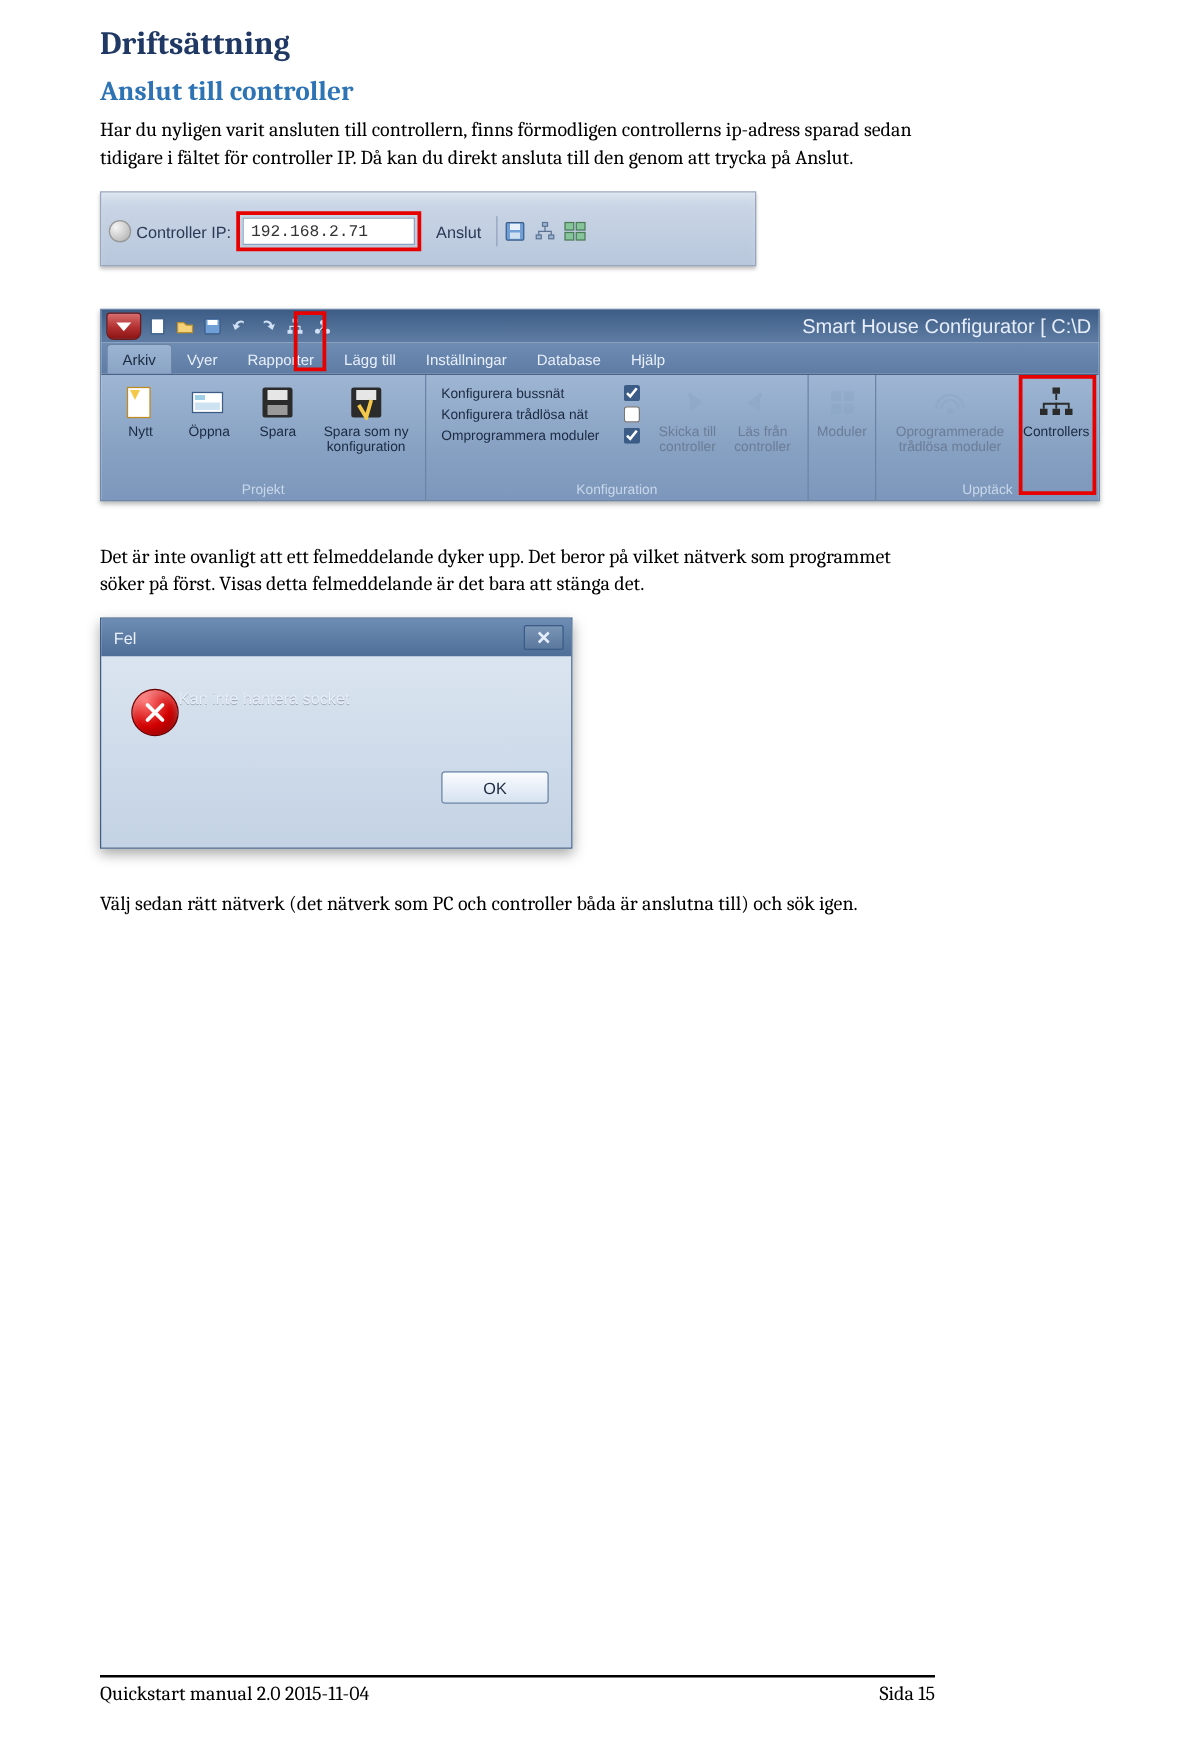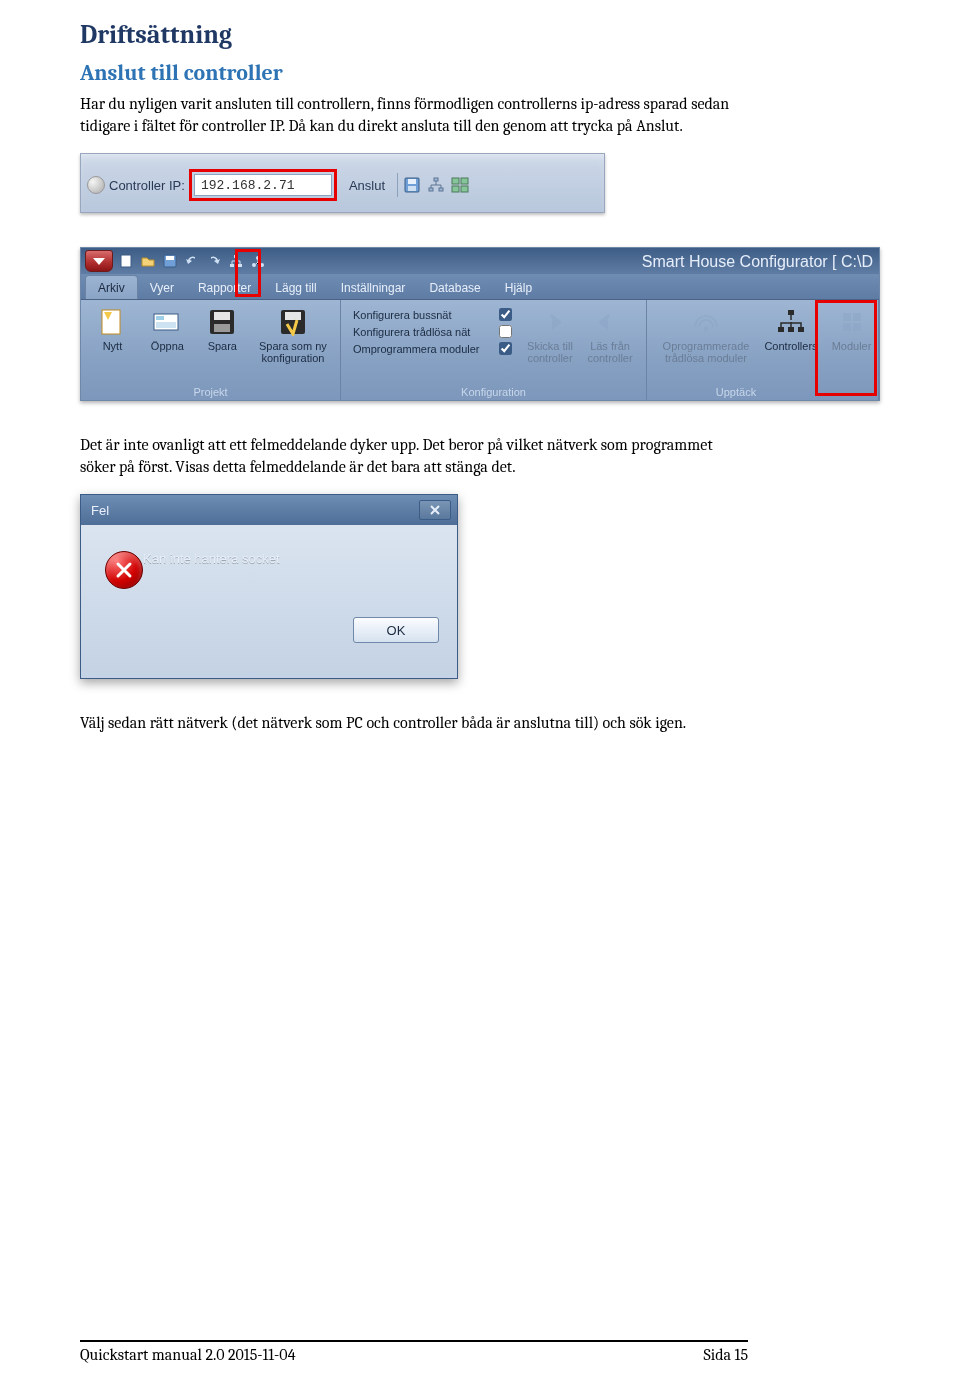--- a/index.html
+++ b/index.html
@@ -380,20 +380,37 @@
                     <path d="M26 6H14l-2-3v6l2-3h12z" fill="#8aa4c6"></path>
                     <path d="M12 4L2 12l10 8V4z" fill="#8aa4c6"></path>
                   </svg>
                 </div>
               <span>Läs från controller</span>
             </div>
           </div>
           <div class="rib-group-title">Konfiguration</div>
         </div>
 
+        <div class="rib-group" style="width:54px;">
+          <div class="rib-row">
+            <div class="rib-btn disabled" style="width:50px;">
+              <div class="rib-icon">
+                  <svg width="24" height="24">
+                    <rect x="3" y="3" width="8" height="8" fill="#8aa4c6"></rect>
+                    <rect x="13" y="3" width="8" height="8" fill="#8aa4c6"></rect>
+                    <rect x="3" y="13" width="8" height="8" fill="#8aa4c6"></rect>
+                    <rect x="13" y="13" width="8" height="8" fill="#8aa4c6"></rect>
+                  </svg>
+                </div>
+              <span>Moduler</span>
+            </div>
+          </div>
+          <div class="rib-group-title"></div>
+        </div>
+
         <div class="rib-group" style="flex:1; border-right:none;">
           <div class="rib-row">
             <div class="rib-btn disabled" style="width:110px;">
               <div class="rib-icon">
                   <svg width="30" height="26">
                     <path d="M4 18a11 11 0 0122 0" fill="none" stroke="#8aa4c6" stroke-width="2"></path>
                     <path d="M8 18a7 7 0 0114 0" fill="none" stroke="#8aa4c6" stroke-width="2"></path>
                     <circle cx="15" cy="20" r="2.5" fill="#8aa4c6"></circle>
                   </svg>
                 </div>
@@ -406,37 +423,20 @@
                     <rect x="2" y="18" width="6" height="5" fill="#2b2b2b"></rect>
                     <rect x="12" y="18" width="6" height="5" fill="#2b2b2b"></rect>
                     <rect x="22" y="18" width="6" height="5" fill="#2b2b2b"></rect>
                     <path d="M15 6v5M5 18v-4h20v4M15 13v5" stroke="#2b2b2b" stroke-width="1.5" fill="none"></path>
                   </svg>
                 </div>
               <span>Controllers</span>
             </div>
           </div>
           <div class="rib-group-title">Upptäck</div>
-        </div>
-
-        <div class="rib-group" style="width:54px;">
-          <div class="rib-row">
-            <div class="rib-btn disabled" style="width:50px;">
-              <div class="rib-icon">
-                  <svg width="24" height="24">
-                    <rect x="3" y="3" width="8" height="8" fill="#8aa4c6"></rect>
-                    <rect x="13" y="3" width="8" height="8" fill="#8aa4c6"></rect>
-                    <rect x="3" y="13" width="8" height="8" fill="#8aa4c6"></rect>
-                    <rect x="13" y="13" width="8" height="8" fill="#8aa4c6"></rect>
-                  </svg>
-                </div>
-              <span>Moduler</span>
-            </div>
-          </div>
-          <div class="rib-group-title"></div>
         </div>
       </div>
 
       <div class="red-outline" style="left:154px; top:1px; width:26px; height:48px;"></div>
       <div class="red-outline" style="right:2px; top:52px; width:62px; height:96px;"></div>
     </div>
   </div>
 
   <p class="body-text">Det är inte ovanligt att ett felmeddelande dyker upp. Det beror på vilket nätverk som programmet söker på först. Visas detta felmeddelande är det bara att stänga det.</p>
 

